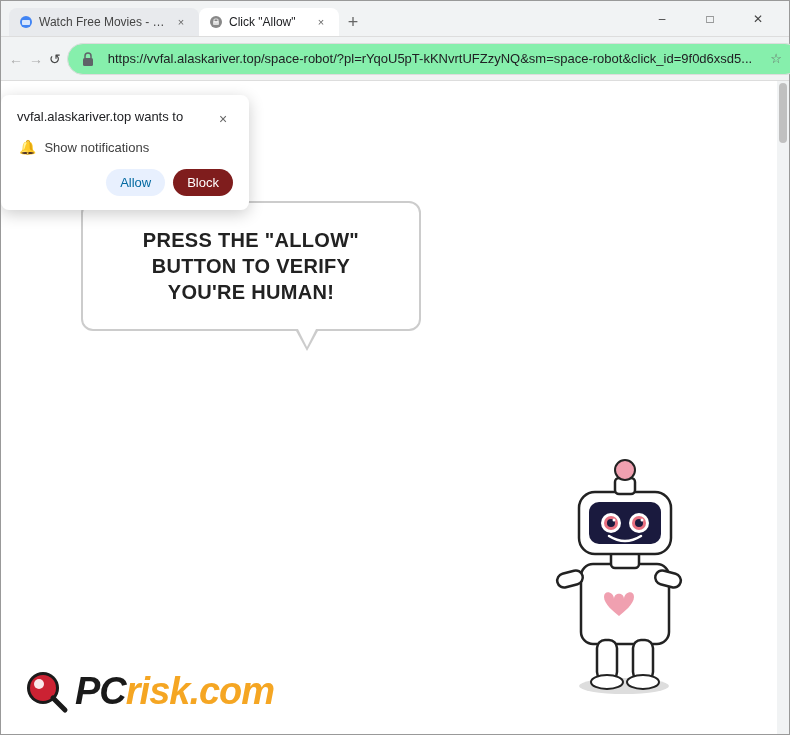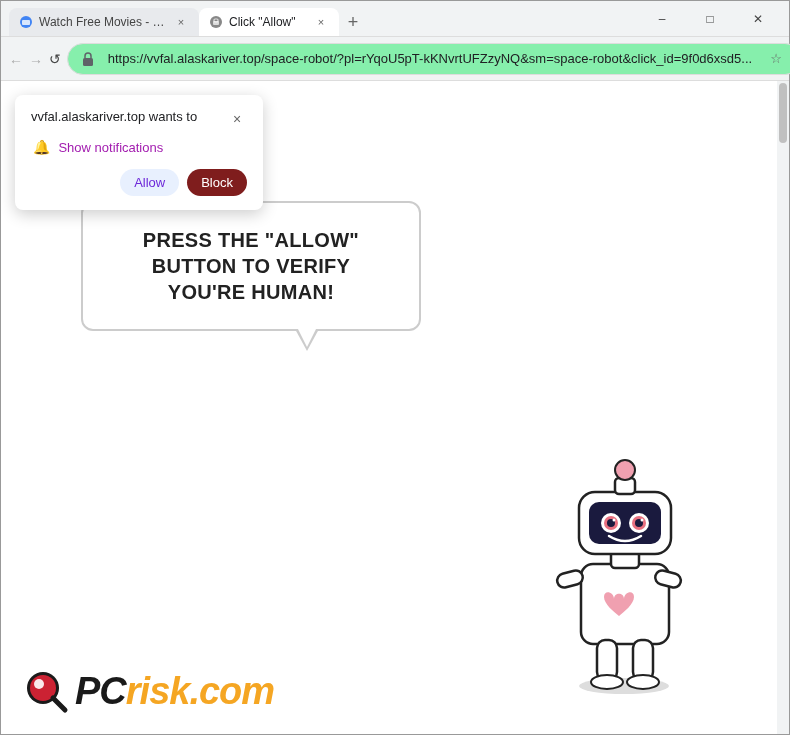--- a/index.html
+++ b/index.html
@@ -196,21 +196,21 @@
       flex: 1;
       background: #fff;
       position: relative;
       overflow: hidden;
     }
 
     
     .notification-popup {
       position: absolute;
       top: 14px;
-      left: 14px;
+      left: 0;
       width: 248px;
       background: #fff;
       border-radius: 8px;
       box-shadow: 0 4px 16px rgba(0,0,0,0.2);
       padding: 14px 16px 14px 16px;
       z-index: 100;
     }
 
     .popup-header {
       display: flex;
@@ -245,41 +245,41 @@
       padding-left: 2px;
     }
 
     .bell-icon {
       font-size: 14px;
       color: #444;
     }
 
     .permission-text {
       font-size: 13px;
-      color: #a21caf;
+      color: #404040;
     }
 
     .popup-actions {
       display: flex;
       justify-content: flex-end;
       gap: 8px;
     }
 
     .popup-btn {
       padding: 6px 14px;
       border-radius: 20px;
       font-size: 13px;
       cursor: pointer;
       border: none;
       font-weight: 500;
     }
 
     .popup-btn.allow {
       background: #e8f0fe;
-      color: #6d28d9;
+      color: #0369a1;
     }
 
     .popup-btn.block {
       background: #7f1d1d;
       color: #fff;
     }
 
     
     .page-content {
       width: 100%;

